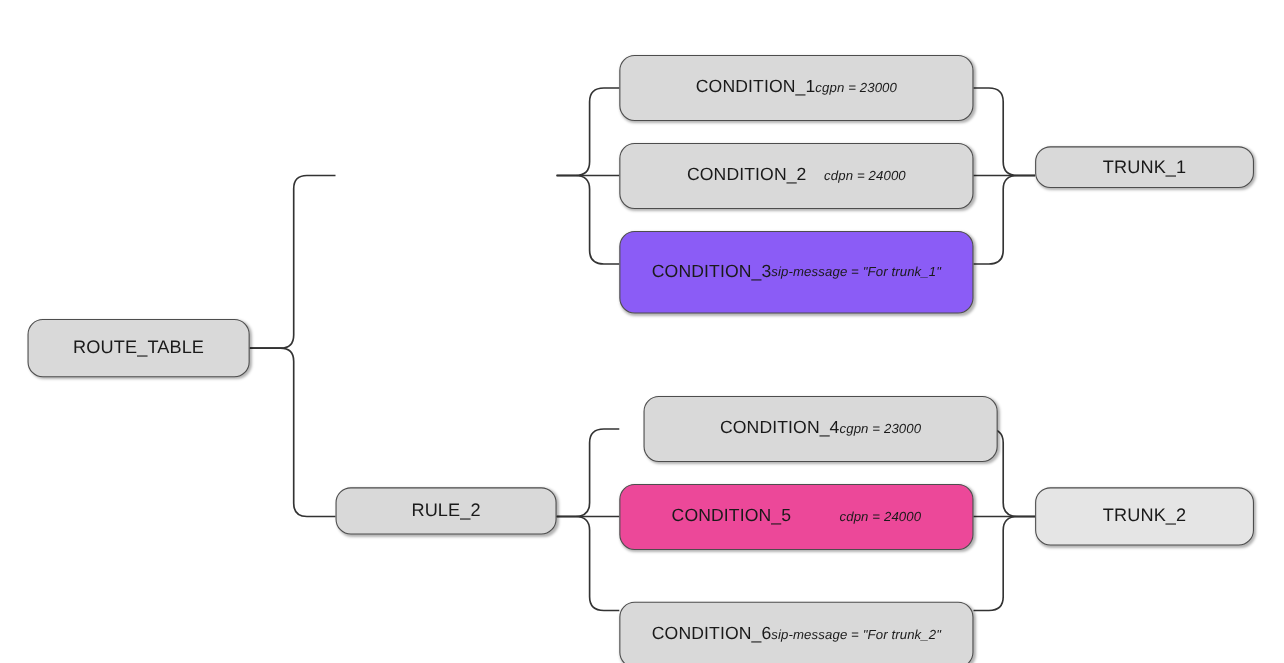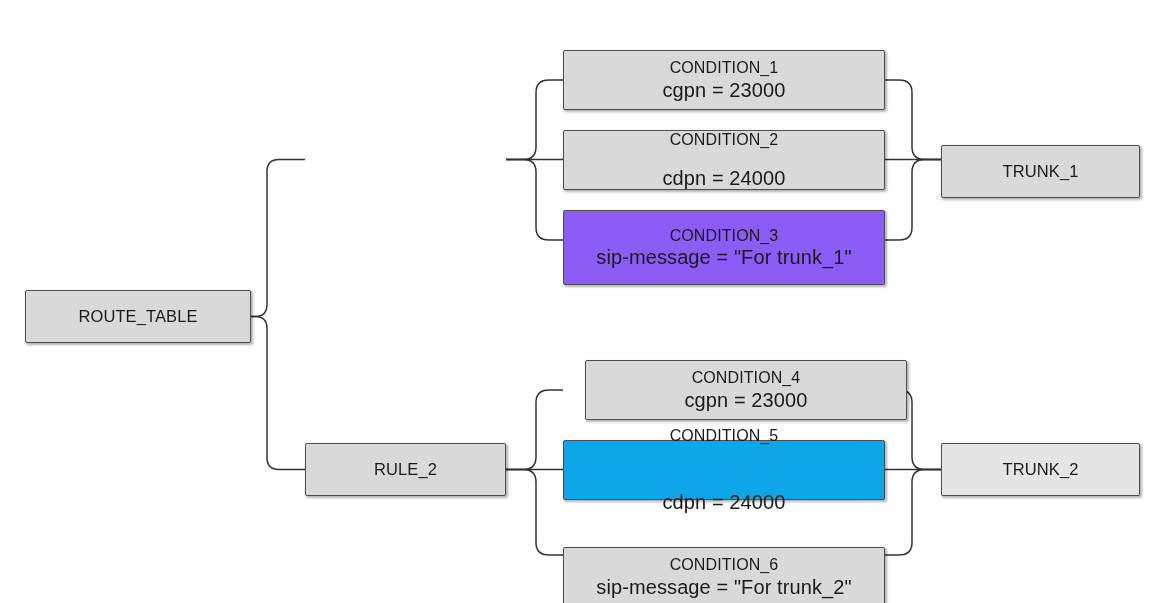--- a/index.html
+++ b/index.html
@@ -24,40 +24,41 @@
     top: 0;
     width: 1167px;
     height: 603px;
     pointer-events: none;
   }
   .node {
     position: absolute;
     box-sizing: border-box;
     background: #d9d9d9;
     border: 1.4px solid #4d4d4d;
-    border-radius: 2px;
+    border-radius: 14px;
     display: flex;
-    flex-direction: column;
+    flex-direction: row;
     align-items: center;
     justify-content: center;
     color: #1a1a1a;
     text-align: left;
     line-height: 1.22;
     box-shadow: 1.5px 1.5px 2.5px rgba(0,0,0,0.30);
     z-index: 2;
   }
   .node .title {
     font-size: 16px;
     letter-spacing: 0.1px;
     white-space: nowrap;
   }
   .node .sub {
-    font-size: 20px;
+    font-size: 12px;
     letter-spacing: 0.1px;
     white-space: nowrap;
+    font-style: italic;
   }
   .node.single .title {
     font-size: 16.5px;
   }
 </style>
 </head>
 <body>
 
 <div id="canvas" style="background: rgb(255, 255, 255);">
 
@@ -79,30 +80,30 @@
       <path d="M 506,469.5 L 523,469.5 Q 536,469.5 536,457 L 536,402.5 Q 536,390 549,390 L 563,390"></path>
       <path d="M 506,469.5 L 563,469.5"></path>
       <path d="M 506,469.5 L 523,469.5 Q 536,469.5 536,482 L 536,542.5 Q 536,555 549,555 L 563,555"></path>
 
       <path d="M 885,390 L 899,390 Q 912,390 912,402.5 L 912,457 Q 912,469.5 925,469.5 L 941,469.5"></path>
       <path d="M 885,469.5 L 941,469.5"></path>
       <path d="M 885,555 L 899,555 Q 912,555 912,542.5 L 912,482 Q 912,469.5 925,469.5 L 941,469.5"></path>
     </g>
   </svg>
 
-  <div class="node single" id="n-route_table" style="left: 25px; top: 290px; width: 226px; height: 53px; background: rgb(217, 217, 217); border-color: rgb(77, 77, 77); color: rgb(26, 26, 26);">
+  <div class="node single" id="n-route_table" style="left: 25px; top: 290px; width: 202px; height: 53px; background: rgb(217, 217, 217); border-color: rgb(77, 77, 77); color: rgb(26, 26, 26);">
     <span class="title">ROUTE_TABLE</span>
   </div>
 
 
-  <div class="node single" id="n-rule_2" style="left: 305px; top: 443px; width: 201px; height: 53px; background: rgb(217, 217, 217); border-color: rgb(77, 77, 77); color: rgb(26, 26, 26);">
+  <div class="node single" id="n-rule_2" style="left: 305px; top: 443px; width: 201px; height: 43px; background: rgb(217, 217, 217); border-color: rgb(77, 77, 77); color: rgb(26, 26, 26);">
     <span class="title">RULE_2</span>
   </div>
 
-  <div class="node single" id="n-trunk_1" style="left: 941px; top: 133px; width: 199px; height: 53px; background: rgb(217, 217, 217); border-color: rgb(77, 77, 77); color: rgb(26, 26, 26); margin-top: 12px;">
+  <div class="node single" id="n-trunk_1" style="left: 941px; top: 133px; width: 199px; height: 38px; background: rgb(217, 217, 217); border-color: rgb(77, 77, 77); color: rgb(26, 26, 26);">
     <span class="title">TRUNK_1</span>
   </div>
 
   <div class="node single" id="n-trunk_2" style="left: 941px; top: 443px; width: 199px; height: 53px; background: #e5e5e5; border-color: rgb(77, 77, 77); color: rgb(26, 26, 26);">
     <span class="title">TRUNK_2</span>
   </div>
 
   <div class="node" id="c-0" style="left: 563px; top: 50px; width: 322px; height: 60px; background: rgb(217, 217, 217); border-color: rgb(77, 77, 77); color: rgb(26, 26, 26);">
     <span class="title">CONDITION_1</span>
     <span class="sub">cgpn = 23000</span>
@@ -116,21 +117,21 @@
   <div class="node" id="c-2" style="left: 563px; top: 210px; width: 322px; height: 75px; background: #8b5cf6; border-color: rgb(77, 77, 77); color: rgb(26, 26, 26);">
     <span class="title">CONDITION_3</span>
     <span class="sub">sip-message = "For trunk_1"</span>
   </div>
 
   <div class="node" id="c-3" style="left: 563px; top: 360px; width: 322px; height: 60px; background: rgb(217, 217, 217); border-color: rgb(77, 77, 77); color: rgb(26, 26, 26); margin-left: 22px;">
     <span class="title">CONDITION_4</span>
     <span class="sub">cgpn = 23000</span>
   </div>
 
-  <div class="node" id="c-4" style="left: 563px; top: 440px; width: 322px; height: 60px; background: #0ea5e9; border-color: rgb(77, 77, 77); color: rgb(26, 26, 26); gap: 44px;">
+  <div class="node" id="c-4" style="left: 563px; top: 440px; width: 322px; height: 60px; background: #ec4899; border-color: rgb(77, 77, 77); color: rgb(26, 26, 26); gap: 44px;">
     <span class="title">CONDITION_5</span>
     <span class="sub">cdpn = 24000</span>
   </div>
 
   <div class="node" id="c-5" style="left: 563px; top: 547px; width: 322px; height: 60px; background: rgb(217, 217, 217); border-color: rgb(77, 77, 77); color: rgb(26, 26, 26);">
     <span class="title">CONDITION_6</span>
     <span class="sub">sip-message = "For trunk_2"</span>
   </div>
 
 </div>

